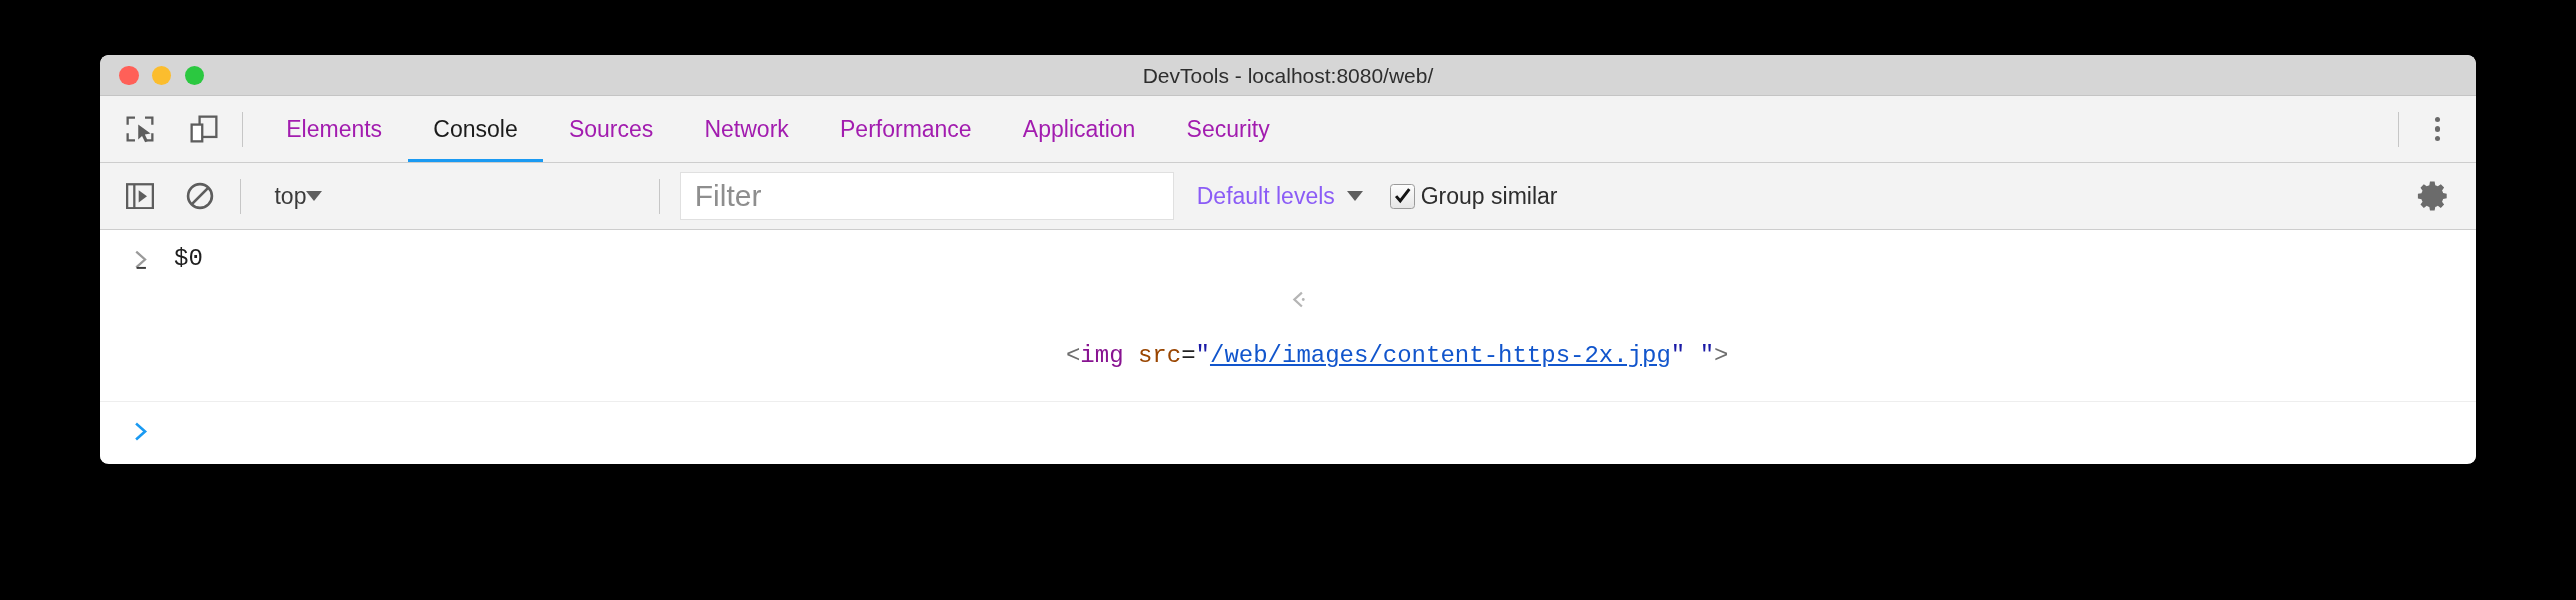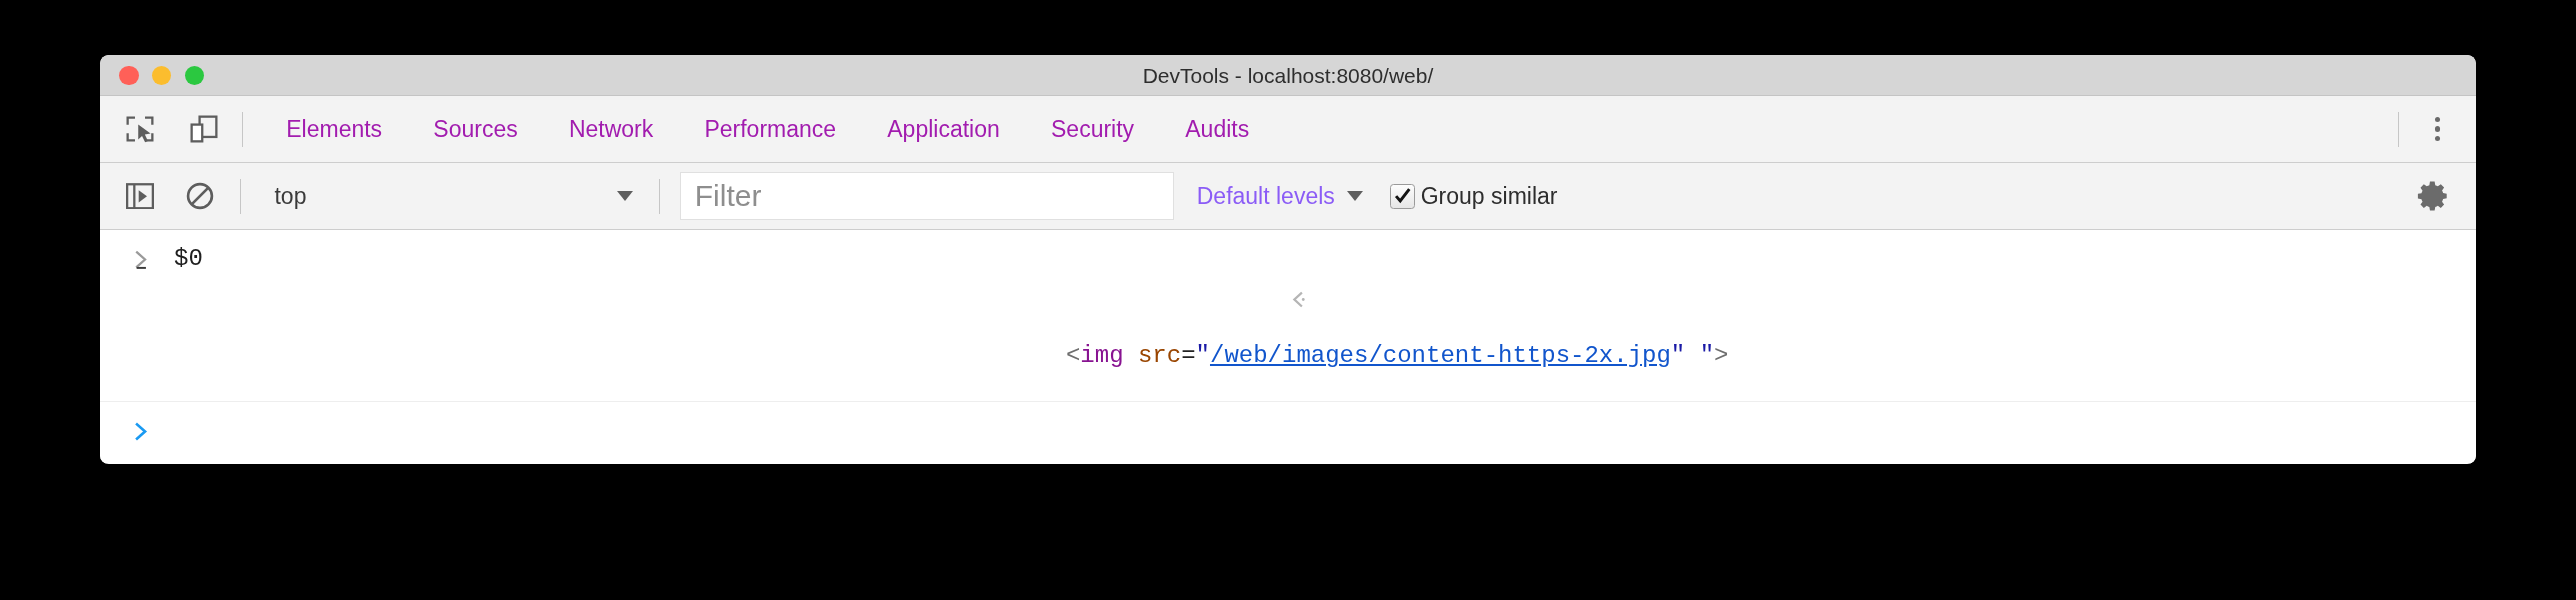--- a/index.html
+++ b/index.html
@@ -184,21 +184,20 @@
   }
   .vsep-sm {
     width: 0.9px;
     height: 35px;
     background: #c6c6c6;
     flex: 0 0 auto;
   }
   .context-select {
     display: flex;
     align-items: center;
-    justify-content: space-between;
     width: 406px;
     height: 42px;
     padding: 0 26px 0 21px;
     box-sizing: border-box;
     font-size: 23px;
     color: #3a3a3a;
     margin-left: 12.4px;
   }
   .caret {
     width: 0;
@@ -332,26 +331,26 @@
           <svg width="30" height="30" viewBox="0 0 34 34" aria-hidden="true">
             <rect x="12" y="3" width="19" height="23" fill="none" stroke="#5d5d5d" stroke-width="2.6"></rect>
             <rect x="3" y="12" width="12" height="19" fill="#ffffff" stroke="#5d5d5d" stroke-width="2.6"></rect>
           </svg>
         </div>
       </div>
       <div class="vsep"></div>
 
       <div class="tabs">
         <div class="tab">Elements</div>
+        <div class="tab active">Console</div>
         <div class="tab">Sources</div>
         <div class="tab">Network</div>
         <div class="tab">Performance</div>
         <div class="tab">Application</div>
         <div class="tab">Security</div>
-        <div class="tab">Audits</div>
       </div>
 
       <div class="tabbar-right">
         <div class="vsep"></div>
         <div class="kebab">
           <i></i>
             <i></i>
             <i></i>
         </div>
       </div>

